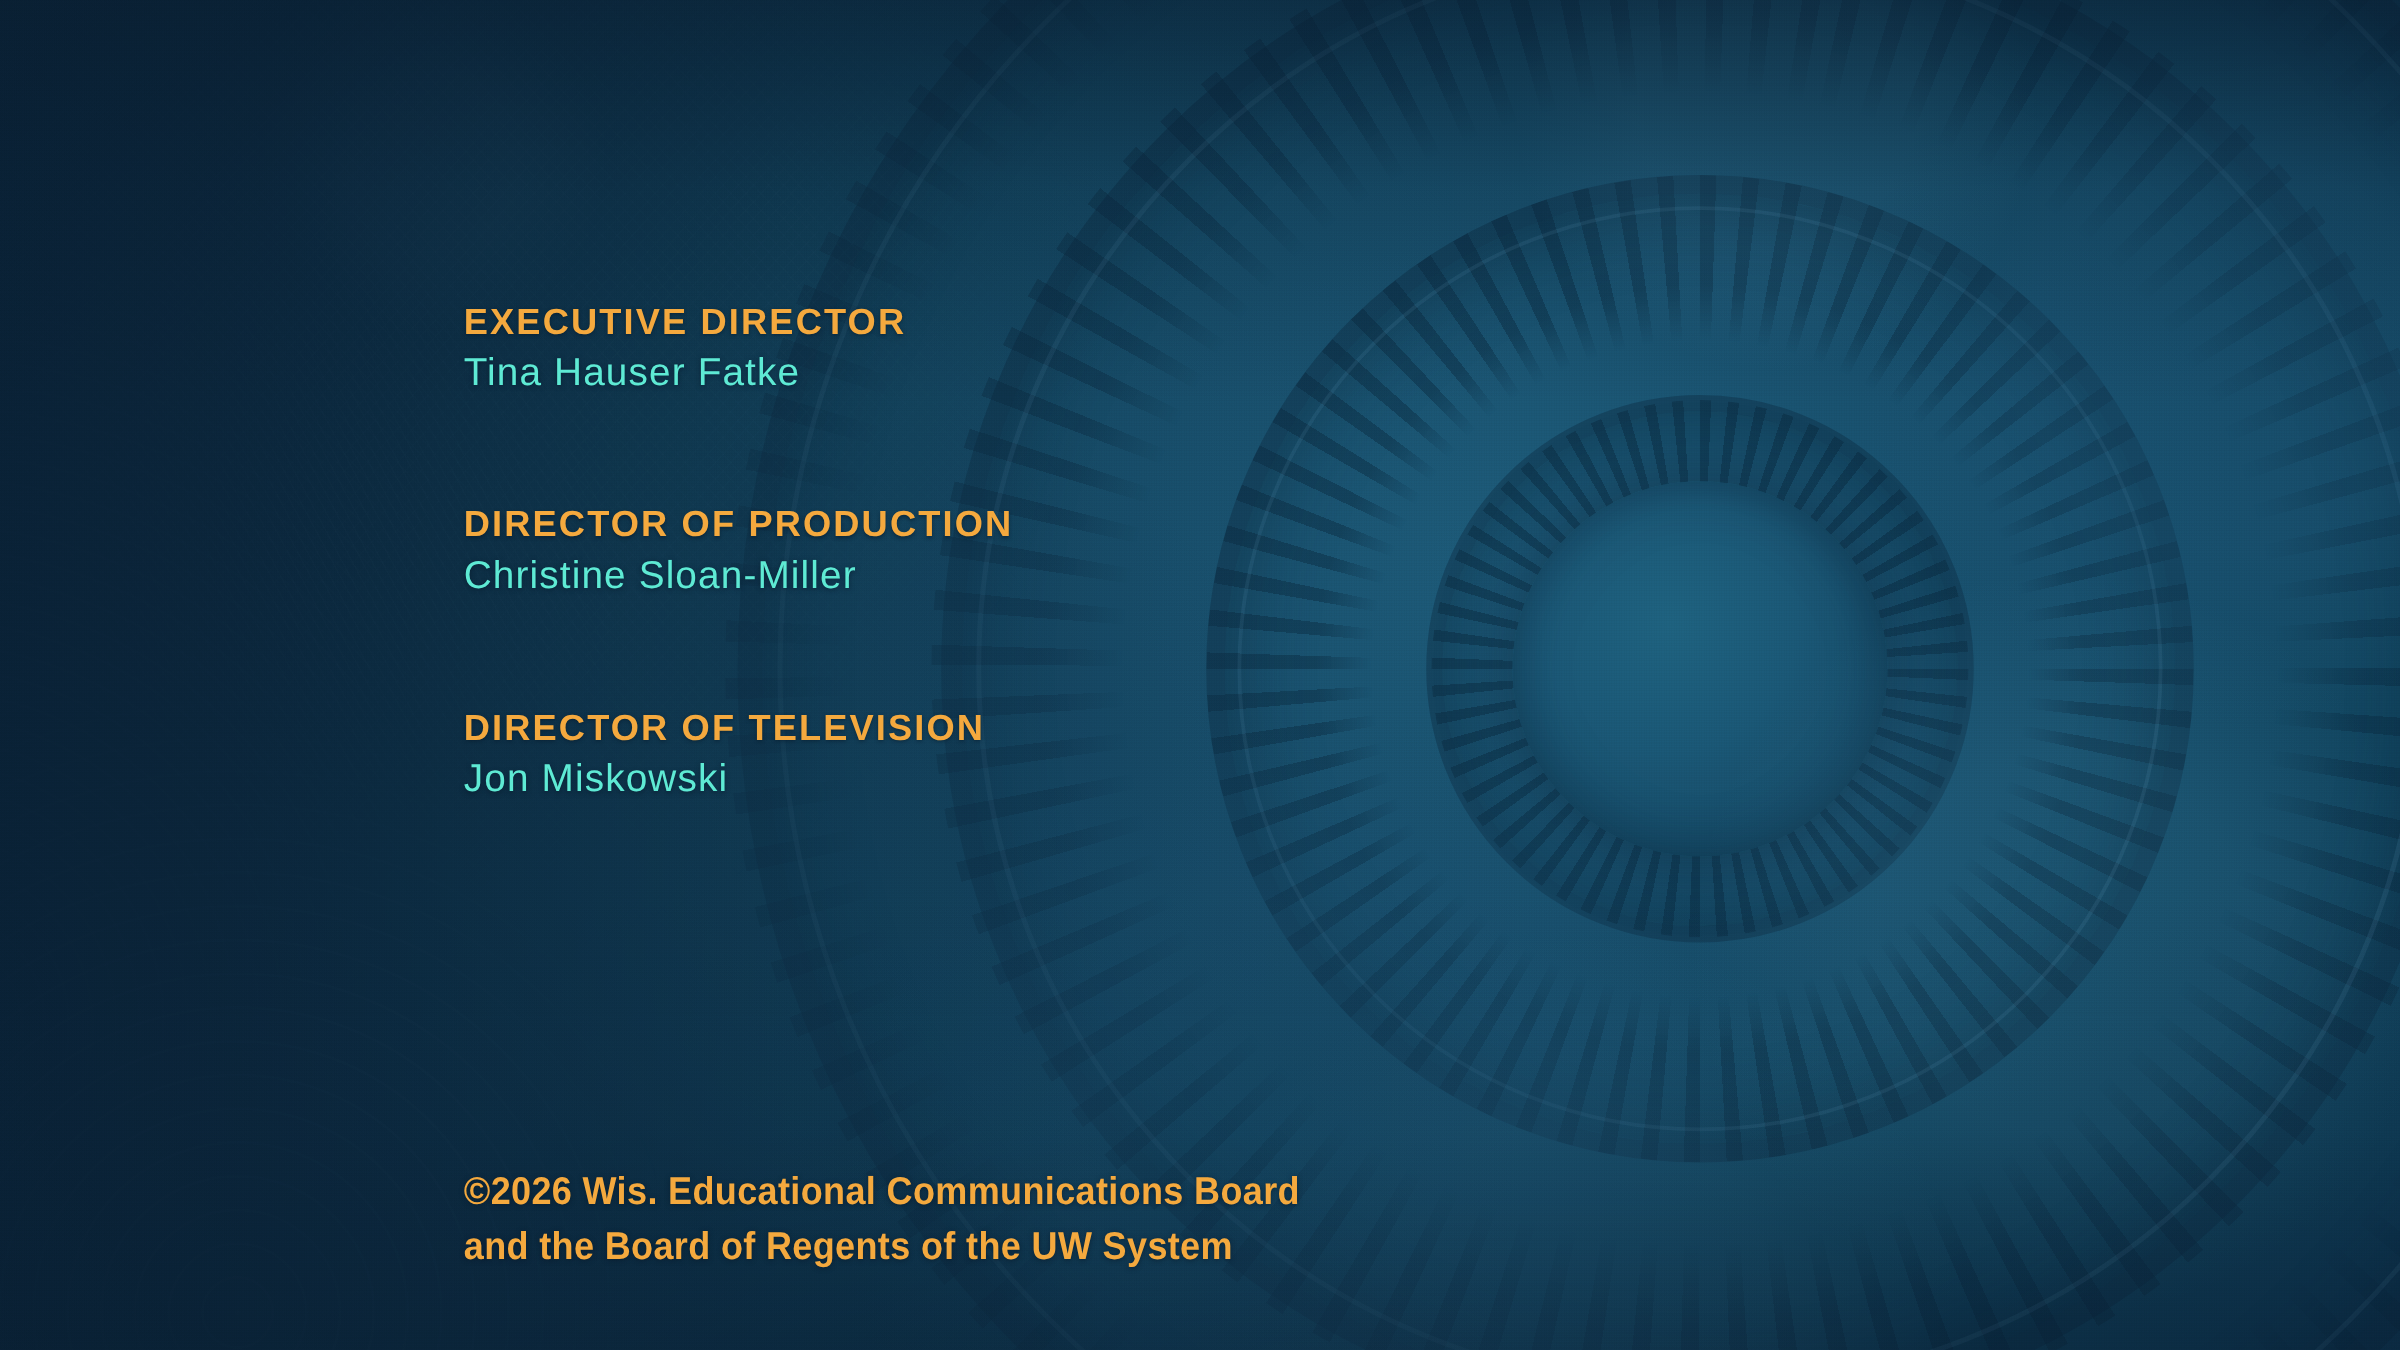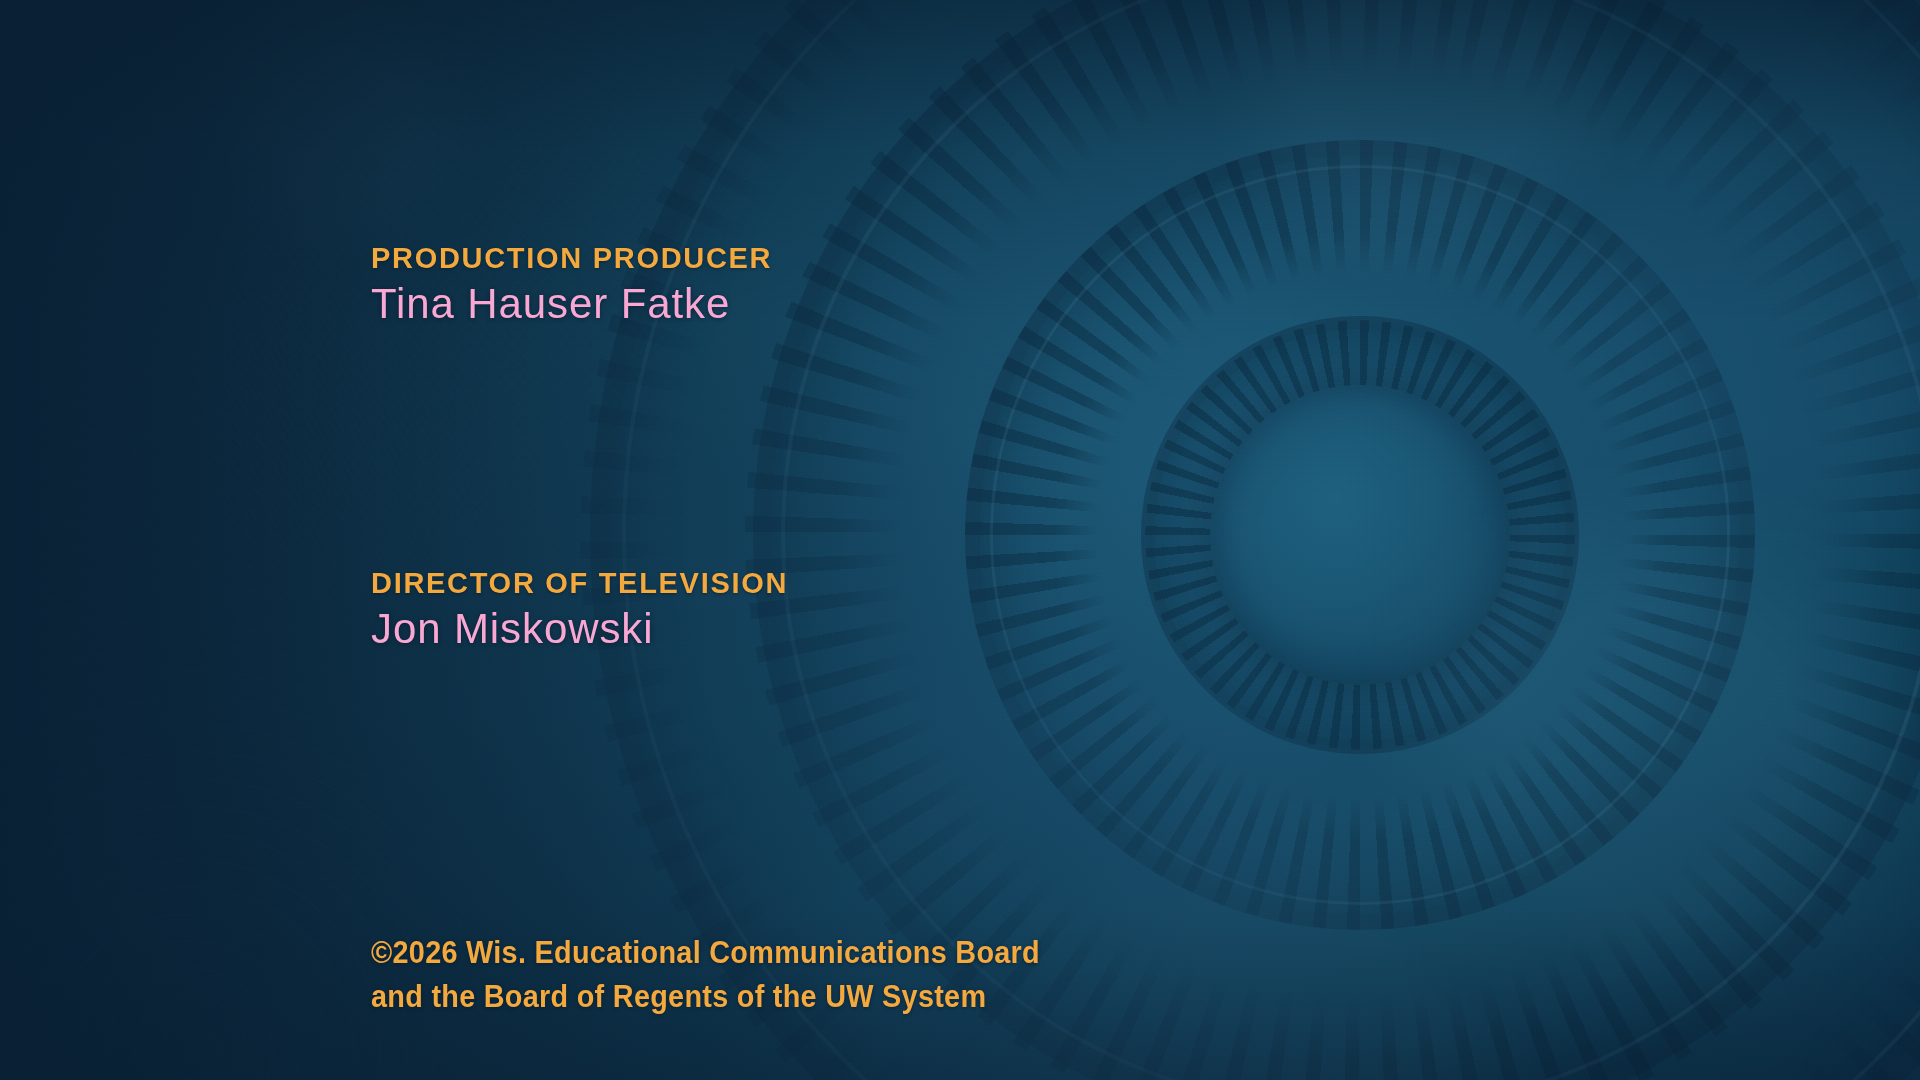--- a/index.html
+++ b/index.html
@@ -163,25 +163,25 @@
     font-size:29px;
     font-weight:bold;
     letter-spacing:1.7px;
     line-height:1.08;
     color:#F4A93E;
     text-shadow:0 1px 3px rgba(6,24,40,.55);
     white-space:nowrap;
   }
   .credit-name{
     margin:7px 0 0 0;
-    font-size:42px;
+    font-size:31px;
     font-weight:400;
     letter-spacing:.9px;
     line-height:1.08;
-    color:#f9a8d4;
+    color:#5eead4;
     text-shadow:0 1px 4px rgba(6,24,40,.60);
     white-space:nowrap;
   }
 
   #copyright-block{
     position:absolute;left:371px;top:903px;margin-top:28px;
   }
   .copyright-line{
     margin:0;
     font-size:31px;
@@ -229,24 +229,28 @@
   <div class="bg-layer" id="bg-crosshatch"></div>
   <div class="bg-layer" id="bg-left-vignette"></div>
   <div class="bg-layer" id="bg-top-vignette"></div>
   <div class="bg-layer" id="bg-bottom-vignette"></div>
   <div class="bg-layer" id="text-scrim"></div>
   <div class="bg-layer" id="bg-grain"></div>
 
   <div id="credits-content">
 
     <div class="credit-block" id="credit-block-0">
-      <p class="credit-role">PRODUCTION PRODUCER</p>
+      <p class="credit-role">EXECUTIVE DIRECTOR</p>
       <p class="credit-name">Tina Hauser Fatke</p>
     </div>
 
+    <div class="credit-block" id="credit-block-1">
+      <p class="credit-role">DIRECTOR OF PRODUCTION</p>
+      <p class="credit-name">Christine Sloan-Miller</p>
+    </div>
 
     <div class="credit-block" id="credit-block-2">
       <p class="credit-role">DIRECTOR OF TELEVISION</p>
       <p class="credit-name">Jon Miskowski</p>
     </div>
 
     <div id="copyright-block">
       <p class="copyright-line">©2026 Wis. Educational Communications Board</p>
       <p class="copyright-line">and the Board of Regents of the UW System</p>
     </div>

